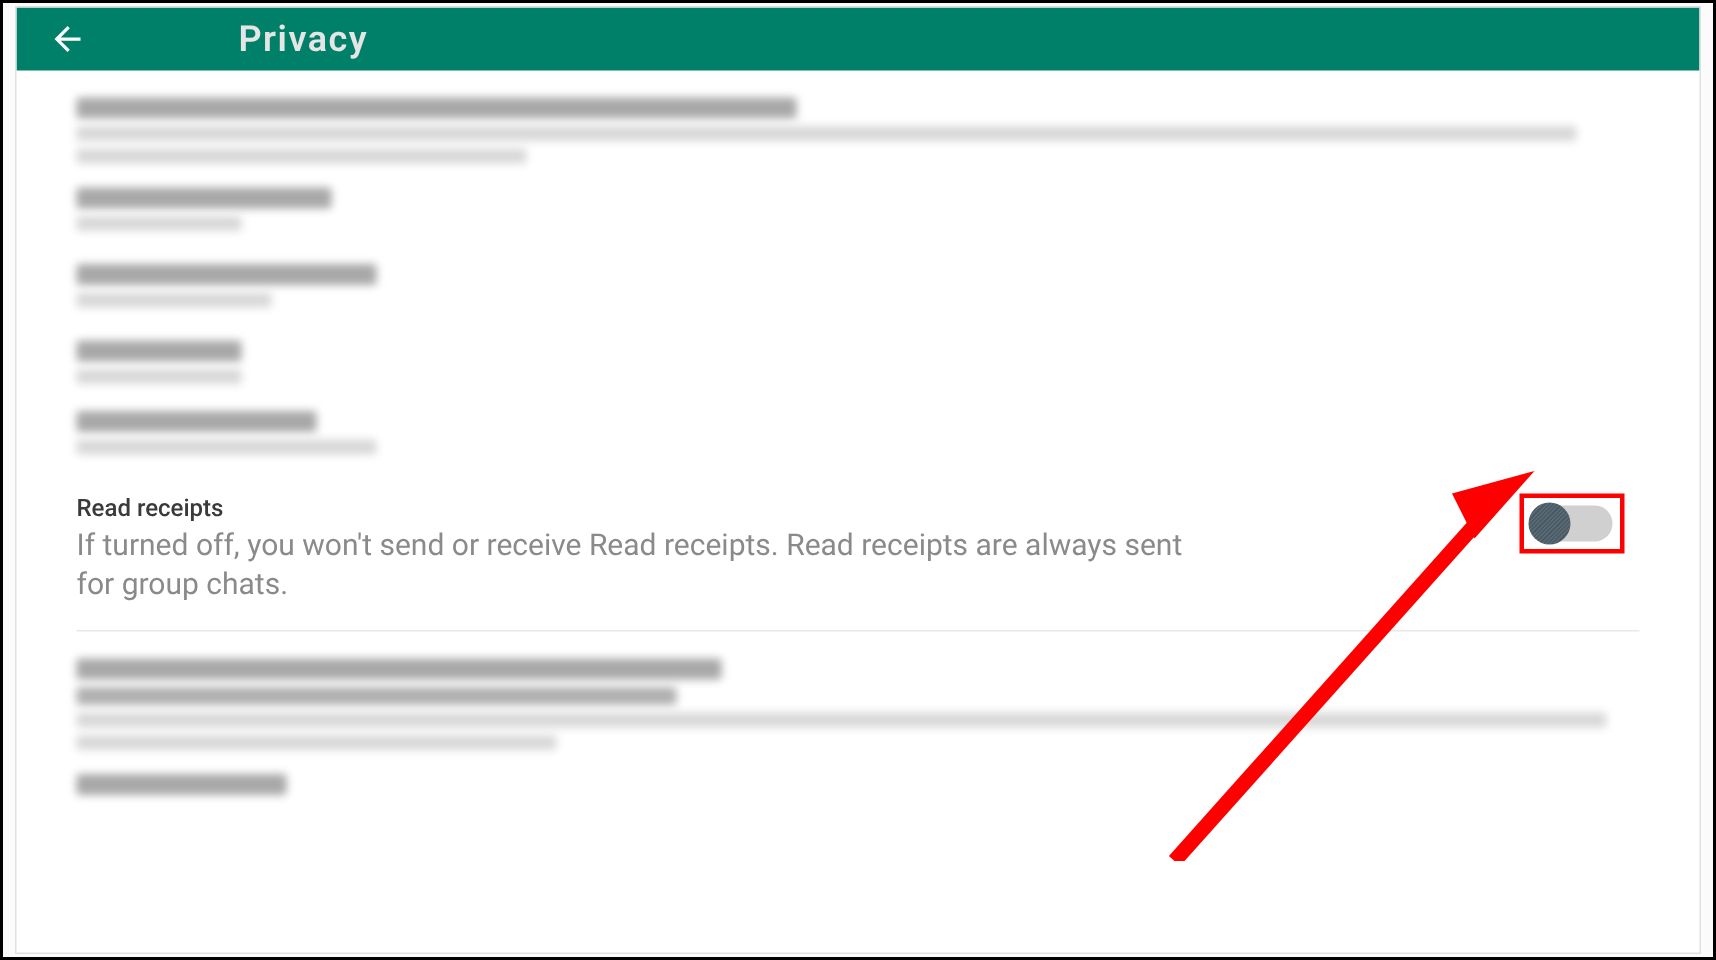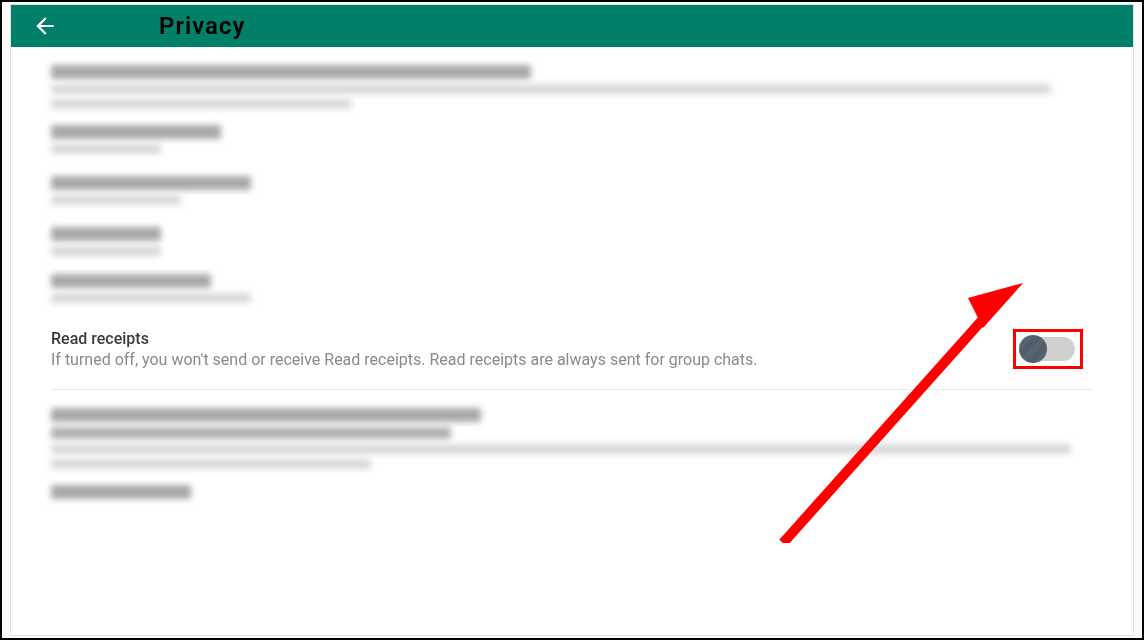--- a/index.html
+++ b/index.html
@@ -53,21 +53,21 @@
       justify-content: center;
       cursor: pointer;
       margin-right: 100px;
     }
     
     .back-arrow svg {
       fill: #ffffff;
     }
     
     .header-title {
-      color: #000000;
+      color: #e5e5e5;
       font-size: 24px;
       font-weight: 600;
       letter-spacing: 1px;
     }
     
     .content {
       padding: 18px 40px;
       position: relative;
     }
     
@@ -107,21 +107,21 @@
     }
     
     .read-receipts-title {
       font-size: 16px;
       color: #3a3a3a;
       font-weight: 500;
       margin-bottom: 2px;
     }
     
     .read-receipts-desc {
-      font-size: 16px;
+      font-size: 20px;
       color: #8a8a8a;
       line-height: 1.3;
     }
     
     .toggle-container {
       position: relative;
       padding: 5px;
       border: 3px solid #ff0000;
       margin-right: 10px;
     }

